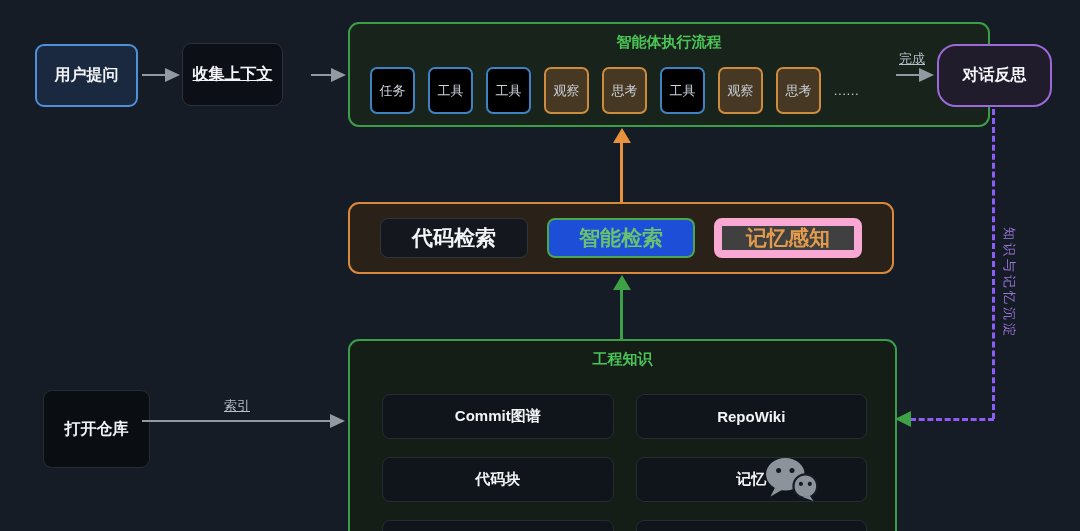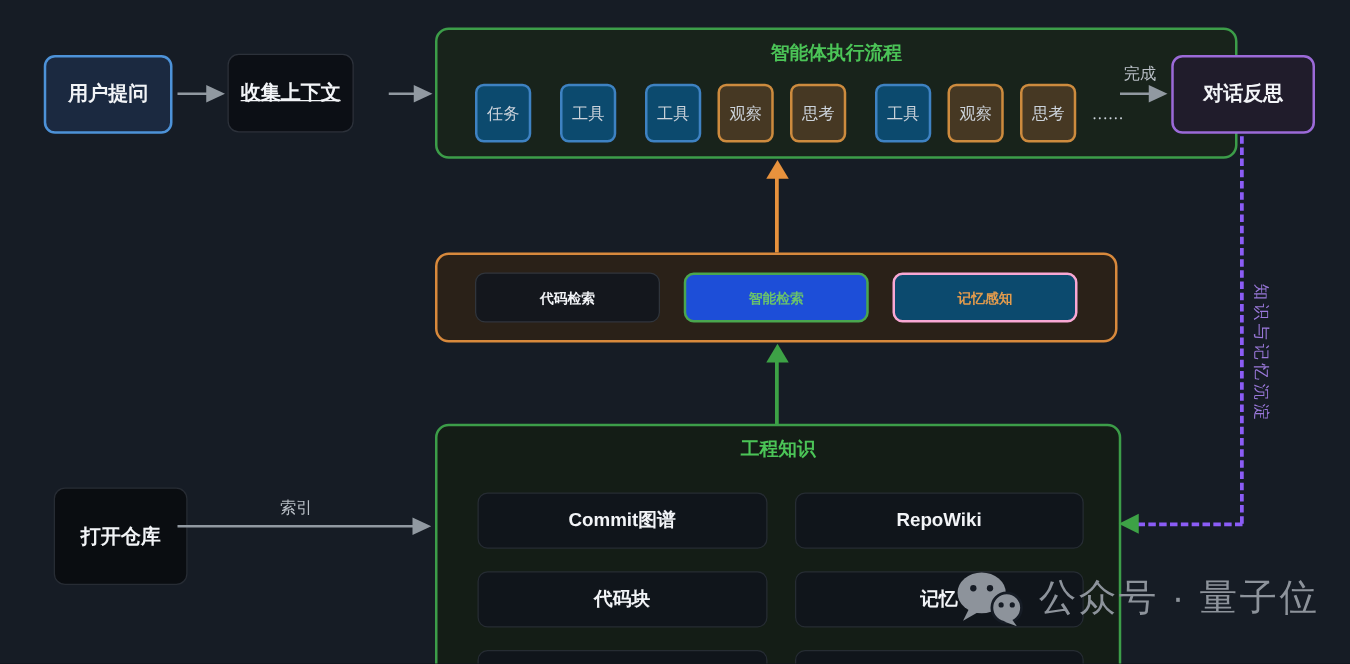--- a/index.html
+++ b/index.html
@@ -9,55 +9,55 @@
     position:relative; width:1080px; height:531px; overflow:hidden;
     background:#161c25; margin:0 auto;
   }
   
   .node {
     position:absolute; display:flex; align-items:center; justify-content:center;
     color:#f2f4f7; font-weight:bold; font-size:16px; border-radius:9px;
   }
   .node-blue   { background:#1b2940; border:2px solid #4d92d8; }
   .node-dark   { background:#0c0f15; border:1px solid #2c313a; }
-  .node-purple { background:#201c2b; border:2px solid #9b6ad8; border-radius:9px; }
+  .node-purple { background:#201c2b; border:2px solid #9b6ad8; border-radius:19px; }
 
   
   .container-green {
     position:absolute; border:2px solid #3c9d49; border-radius:11px;
   }
   .container-orange {
     position:absolute; border:2px solid #d8893c; border-radius:11px; background:#2a2118;
   }
   .container-title {
     text-align:center; font-size:15px; font-weight:bold; color:#4bc457; padding-top:9px;
   }
 
   
   .steps-row { position:absolute; left:20px; top:43px; display:flex; gap:13px; align-items:center; }
   .step {
     width:45px; height:47px; border-radius:7px; display:flex; align-items:center;
     justify-content:center; font-size:13px; color:#ccd3db; font-weight:500;
   }
-  .step-blue   { background:#0c4a6e; border:2px solid #3e82c2;margin-left:10px; }
+  .step-blue   { background:#000000; border:2px solid #3e82c2; }
   .step-orange { background:#463823; border:2px solid #cd8b3e; }
   .step-plain  { width:auto; border:none; background:none; letter-spacing:1px; }
 
   
   .retrieval-row {
     position:absolute; inset:0; display:flex; align-items:center;
     justify-content:space-between; padding:0 30px;
   }
   .ritem {
     width:148px; height:40px; border-radius:8px; display:flex; align-items:center;
-    justify-content:center; font-size:11px; font-weight:bold;
+    justify-content:center; font-size:21px; font-weight:bold;
   }
   .ritem-dark   { background:#14171d; border:1px solid #30353c; color:#f2f4f7; }
   .ritem-green  { background:#1d4ed8; border:2px solid #4aa64f; color:#69c26d; }
-  .ritem-orange { background:#0c4a6e; border:2px solid #f9a8d4; color:#e29b4d; }
+  .ritem-orange { background:#404040; border:8px solid #f9a8d4; color:#e29b4d; }
 
   
   .kgrid {
     position:absolute; left:32px; top:53px; width:485px;
     display:grid; grid-template-columns:repeat(2,1fr); column-gap:22px; row-gap:18px;
   }
   .kcell {
     height:45px; border-radius:8px; background:#10151b; border:1px solid #262c33;
     display:flex; align-items:center; justify-content:center;
     color:#f2f4f7; font-size:15px; font-weight:bold;
@@ -82,21 +82,21 @@
     border-left:9px solid transparent; border-right:9px solid transparent;
     border-bottom:15px solid #3da246;
   }
   .dash-v { position:absolute; width:0; border-left:3px dashed #8b5cf6; }
   .dash-h { position:absolute; height:0; border-top:3px dashed #8b5cf6; }
   .head-left-green {
     position:absolute; width:0; height:0;
     border-top:8px solid transparent; border-bottom:8px solid transparent;
     border-right:16px solid #3da246;
   }
-  .edge-label { position:absolute; font-size:13px; color:#b9bfc6; }
+  .edge-label { position:absolute; font-size:13px; color:#b9bfc6;text-decoration:underline; }
   .edge-label-vertical {
     position:absolute; font-size:13px; color:#9a78da; letter-spacing:3px;
     writing-mode:vertical-rl; text-orientation:sideways;
   }
 
   
   .watermark {
     position:absolute; left:763px; top:455px; display:flex; align-items:center;
     gap:10px; color:#8d939b; font-size:30px; letter-spacing:2px; z-index:5;
   }
@@ -192,16 +192,15 @@
     <svg width="58" height="46" viewBox="0 0 78 62">
       <ellipse cx="30" cy="26" rx="26" ry="22" fill="#8d939b"></ellipse>
       <path d="M16 44 L10 56 L26 47 Z" fill="#8d939b"></path>
       <circle cx="21" cy="21" r="3.4" fill="#161c25"></circle>
       <circle cx="39" cy="21" r="3.4" fill="#161c25"></circle>
       <circle cx="57" cy="42" r="16" fill="#8d939b" stroke="#161c25" stroke-width="3"></circle>
       <path d="M63 55 L68 62 L54 57 Z" fill="#8d939b"></path>
       <circle cx="51" cy="39" r="2.8" fill="#161c25"></circle>
       <circle cx="63" cy="39" r="2.8" fill="#161c25"></circle>
     </svg>
-    <span>公众号 · 量子位</span>
   </div>
 
 </div>
 
 </body></html>

